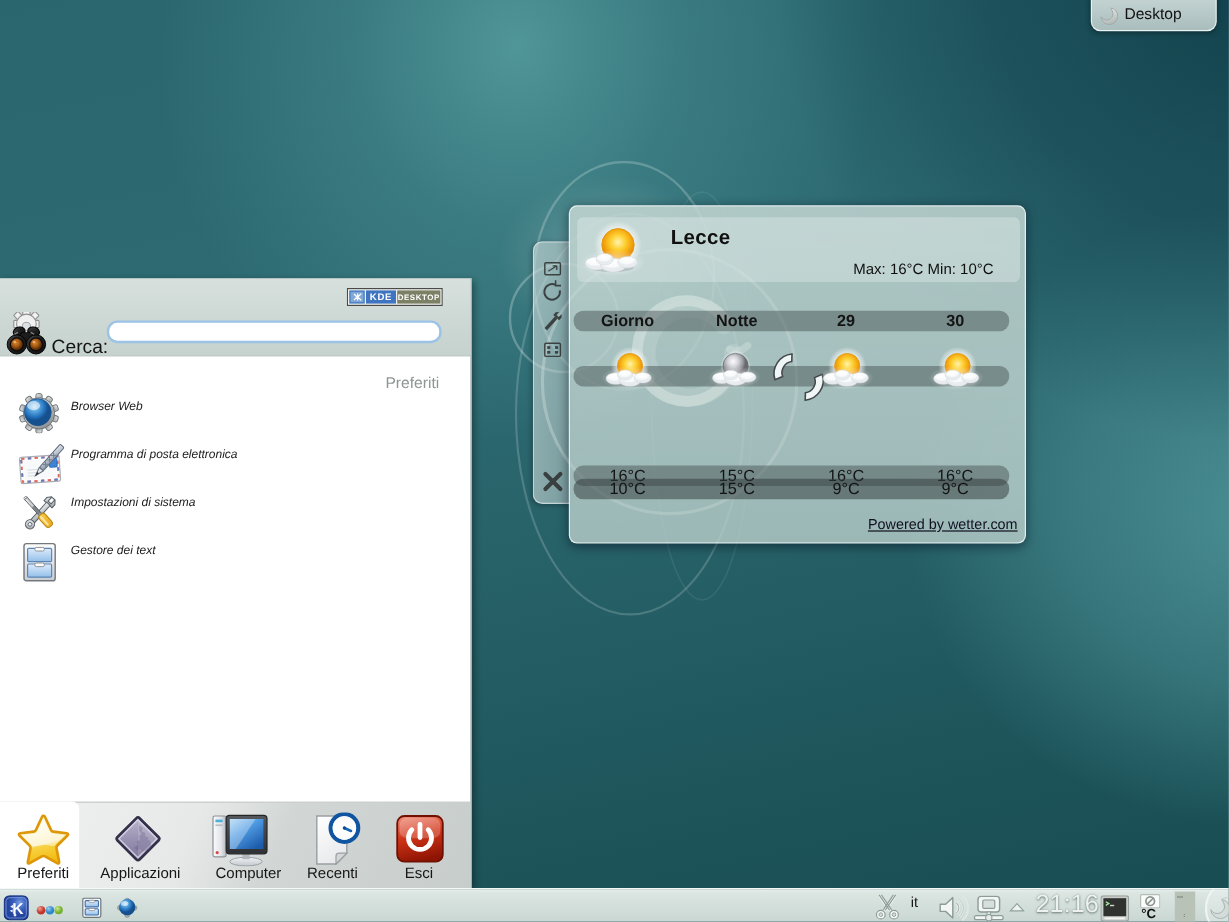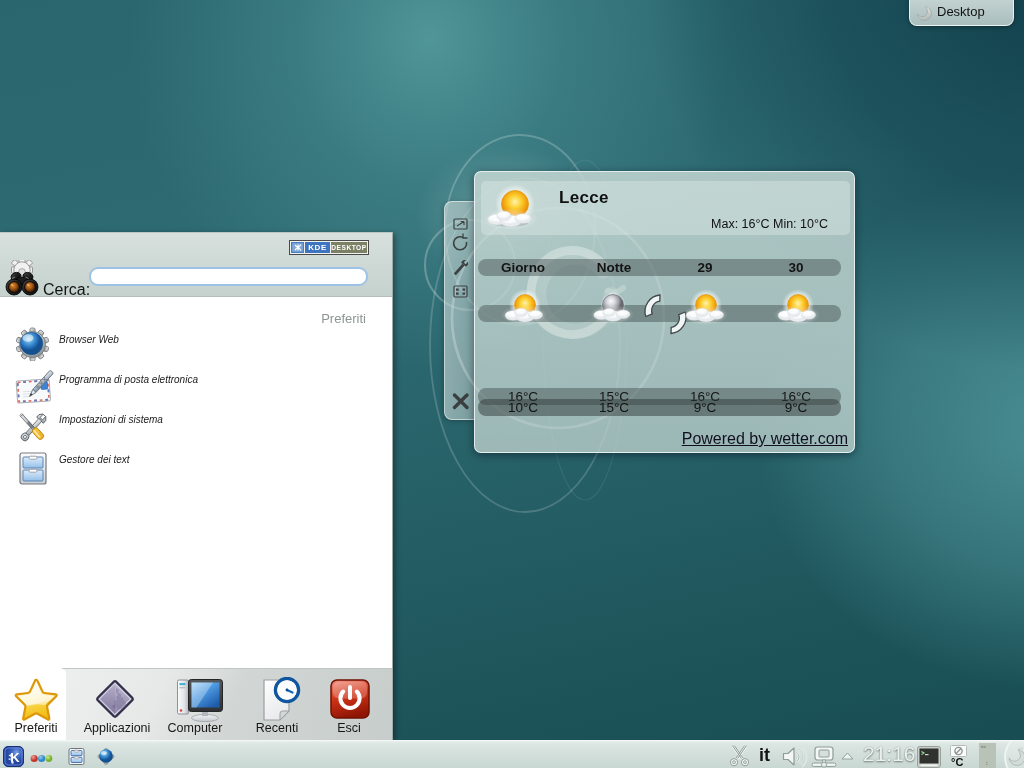--- a/index.html
+++ b/index.html
@@ -36,21 +36,21 @@
   box-shadow:0 2px 9px rgba(0,0,20,0.45); font-size:13px; color:#111; }
 #whead { position:absolute; left:6px; top:9px; width:369px; height:54px;
   background:rgba(222,234,232,0.42); border-radius:5px; }
 #wtitle { position:absolute; left:84px; top:16px; font-size:17px; letter-spacing:0.3px; font-weight:bold; color:#101010;text-align:center; }
 #wmaxmin { position:absolute; right:26px; top:45px; font-size:12.5px; color:#101010; }
 .wrow { position:absolute; left:3px; width:363px; height:17px;
   background:rgba(62,72,72,0.44); border-radius:8px; }
 .wrow.dark { background:rgba(52,62,62,0.52); }
 .wcell { position:absolute; top:1px; width:90px; text-align:center; font-size:13.5px; color:#131313; }
 .wcell.b { font-weight:bold; }
-#wlink { position:absolute; right:6px; top:258px; font-size:16px; color:#101020; text-decoration:underline; }
+#wlink { position:absolute; right:6px; top:258px; font-size:12px; color:#101020; text-decoration:underline; }
 
 
 #kickoff { left:0; top:232px; width:393px; height:508px;
   background:#fff; border-top:1px solid #bcc8c4; border-right:1px solid #9fabaa;
   box-shadow:2px 2px 6px rgba(0,0,10,0.4); }
 #khead { position:absolute; left:0; top:0; width:392px; height:64px;
   background:linear-gradient(to bottom, #d7e0dd 0%, #cdd8d4 55%, #c6d2ce 100%);
   border-bottom:1px solid #b4bfbc; }
 #kname { position:absolute; left:12px; top:7px; font-size:14px; letter-spacing:0px; color:#141414; }
 #kbadge { position:absolute; left:289px; top:7px; }
@@ -66,21 +66,21 @@
 #ktab-active { position:absolute; left:0; top:-1px; width:66px; height:73px;
   background:#fff; border-radius:0 6px 0 0; }
 .tlabel { position:absolute; top:52px; font-size:12.5px; color:#161616; text-align:center; }
 
 
 #panel { left:0; top:740px; width:1024px; height:28px;
   background:linear-gradient(to bottom, #e8f0ed 0%, #dce6e2 10%, #d2deda 55%, #c9d7d3 100%);
   border-top:1px solid #f4f9f7; }
 #clock { position:absolute; left:863px; top:1px; font-size:21px; color:#edf2f0;
   text-shadow:0 1px 2px rgba(95,112,106,0.9), 0 0 1px rgba(95,112,106,0.65); letter-spacing:0px; }
-#kbd { position:absolute; left:759px; top:4px; font-size:18px; font-weight:bold; color:#141414; }
+#kbd { position:absolute; left:759px; top:4px; font-size:12px; font-weight:normal; color:#141414; }
 #graybox { position:absolute; left:979px; top:2px; width:17px; height:26px; background:#b9c2b6; }
 #graybox span { position:absolute; left:2px; top:2px; font-size:3px; color:#666; }
 #graybox b { position:absolute; left:7px; top:17px; font-size:5px; color:#555; }
 </style></head>
 <body>
 
 <svg id="swirls" class="abs" viewBox="0 0 1024 768" xmlns="http://www.w3.org/2000/svg">
   <ellipse cx="520" cy="230" rx="75" ry="95" fill="none" stroke="#fff" stroke-opacity="0.22" stroke-width="2"></ellipse>
   <ellipse cx="558" cy="318" rx="106" ry="110" fill="none" stroke="#fff" stroke-opacity="0.35" stroke-width="2.6"></ellipse>
   <ellipse cx="525" cy="345" rx="95" ry="167" fill="none" stroke="#fff" stroke-opacity="0.18" stroke-width="1.8"></ellipse>
@@ -503,21 +503,21 @@
             <stop offset="100%" stop-color="#8e1403"></stop>
           </linearGradient>
       </defs>
       <rect x="2" y="2" width="38" height="38" rx="6" fill="url(#redg)" stroke="#701000" stroke-width="1.5"></rect>
       <rect x="4" y="3.5" width="34" height="17" rx="6" fill="#fff" opacity="0.22"></rect>
       <path d="M21 9 L21 20" stroke="#fff" stroke-width="4" stroke-linecap="round"></path>
       <path d="M14.2 13.5 A 9.6 9.6 0 1 0 27.8 13.5" fill="none" stroke="#fff" stroke-width="4" stroke-linecap="round"></path>
     </svg>
     <span class="tlabel" style="left:3px; width:66px;">Preferiti</span>
     <span class="tlabel" style="left:75px; width:84px;">Applicazioni</span>
-    <span class="tlabel" style="left:159px; width:72px;">Computer</span>
+    <span class="tlabel" style="left:171px; width:72px;">Computer</span>
     <span class="tlabel" style="left:243px; width:68px;">Recenti</span>
     <span class="tlabel" style="left:316px; width:66px;">Esci</span>
   </div>
 </div>
 
 <div id="panel" class="abs">
   <svg style="position:absolute;left:3px;top:5px;" width="21" height="21" xmlns="http://www.w3.org/2000/svg">
     <defs>
         <radialGradient id="kbg" cx="65%" cy="30%">
           <stop offset="0" stop-color="#7da0e8"></stop>

